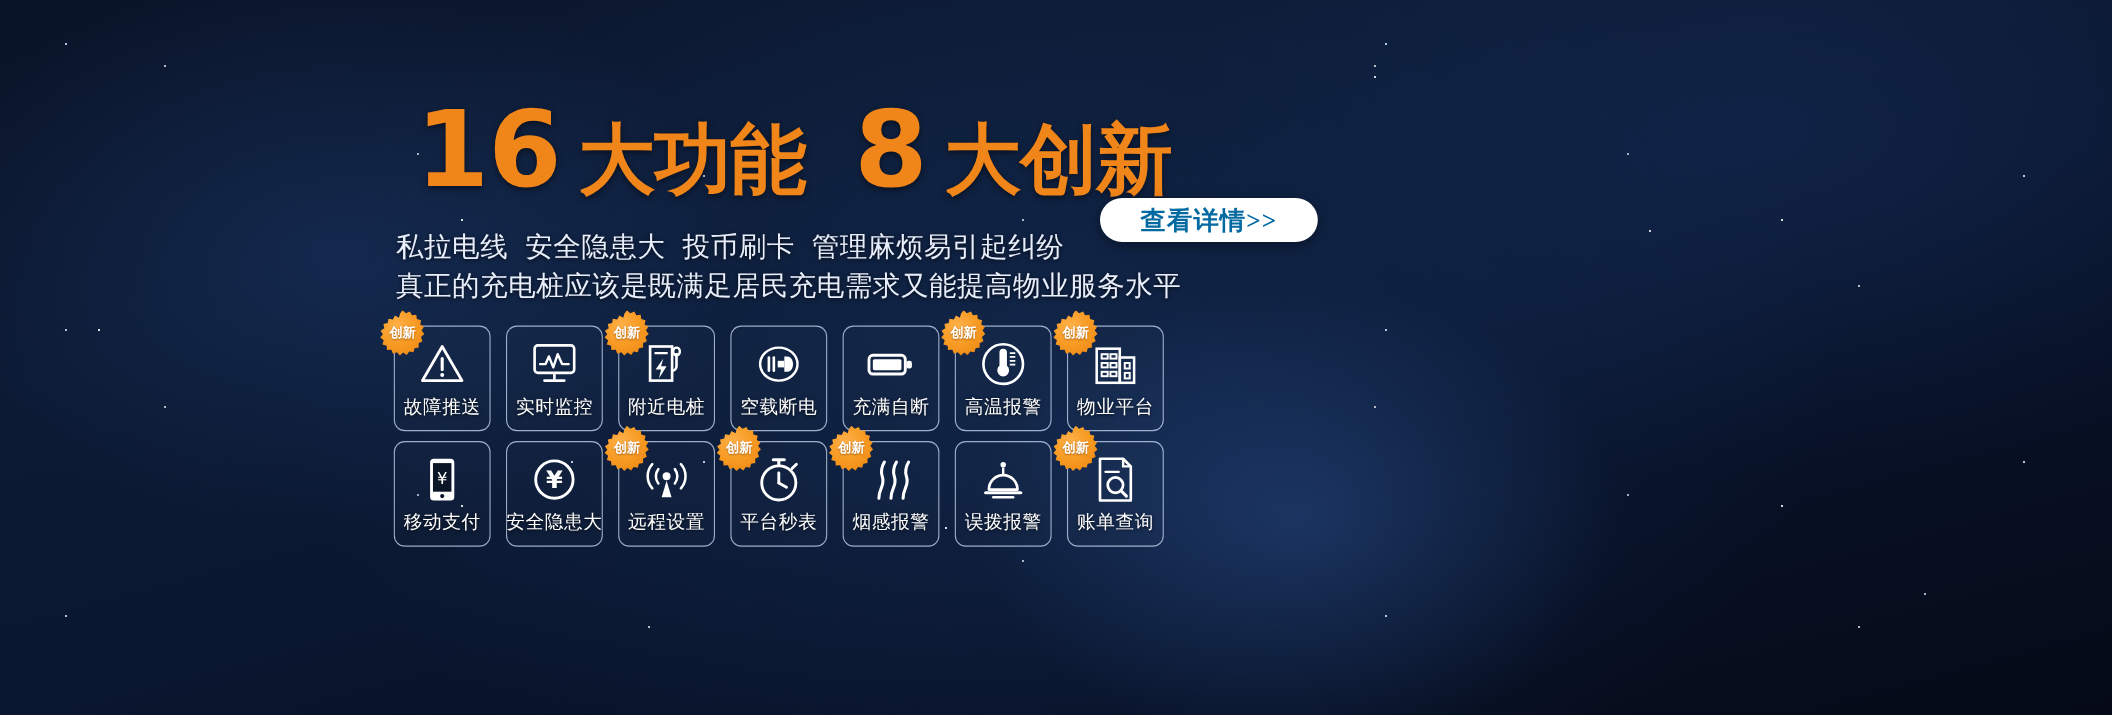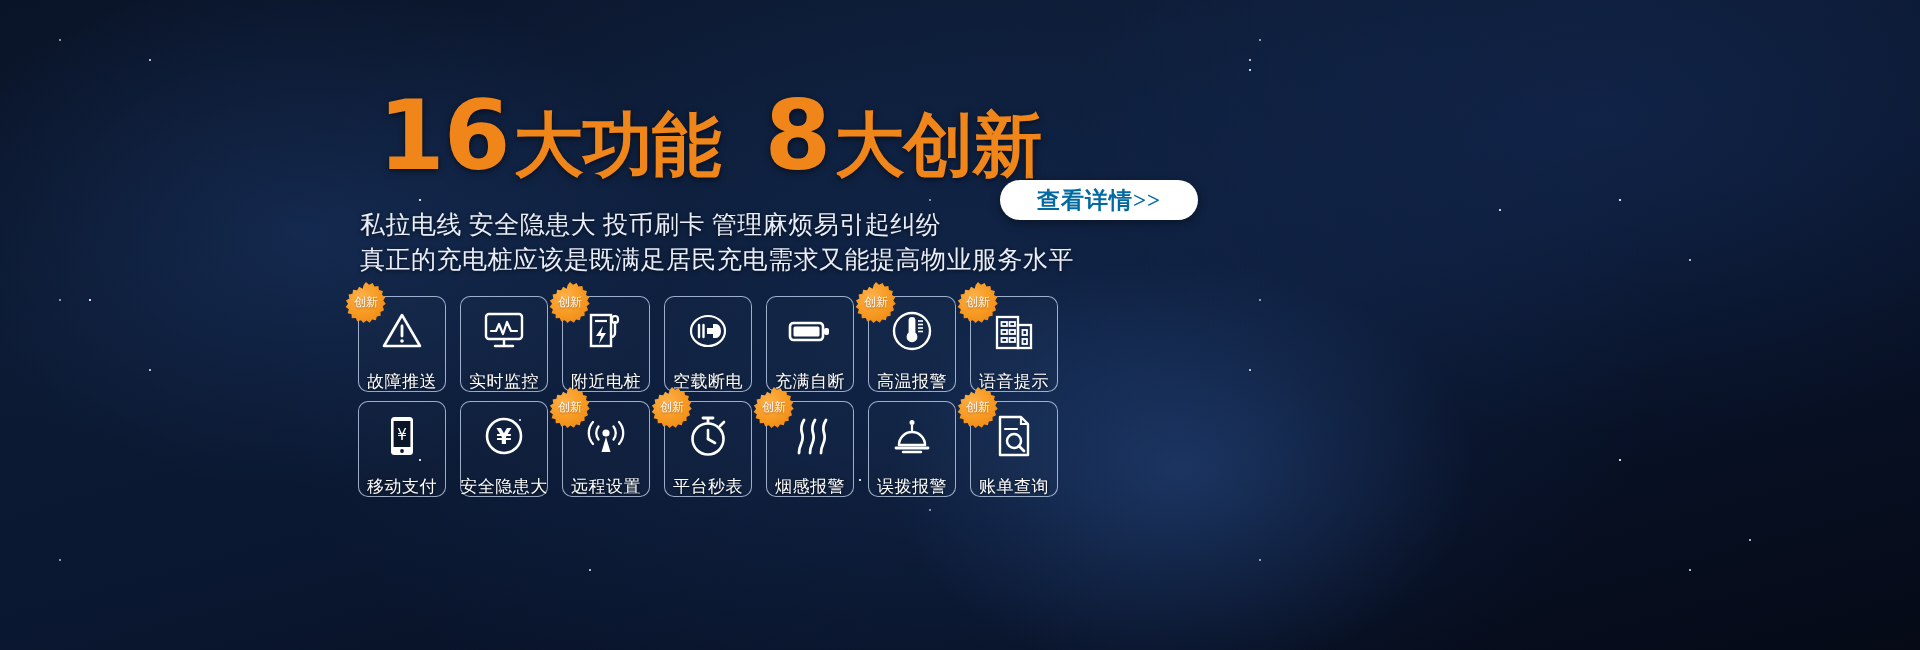--- a/index.html
+++ b/index.html
@@ -63,28 +63,29 @@
 
   .headline{
     position:absolute;left:378px;top:92px;
     display:flex;align-items:flex-end;
     font-family:"DejaVu Sans","Liberation Sans",sans-serif;
     color:#f08519;font-weight:700;letter-spacing:-1px;
     text-shadow:0 2px 6px rgba(0,0,0,.55);
     white-space:nowrap;
   }
   .hl-num{font-size:96px;line-height:.92;}
-  .hl-txt{font-size:70px;line-height:1;margin-left:4px;}
+  .hl-txt{font-size:70px;line-height:1;margin-left:16px;}
   .hl-gap{width:44px;}
 
   .subline{
     position:absolute;left:360px;
     color:#e8eefb;font-size:25px;letter-spacing:.5px;
     text-shadow:0 1px 4px rgba(0,0,0,.75);
     white-space:nowrap;
+    font-family:Liberation Mono, monospace;
   }
   .sub1{top:208px;}
   .sub2{top:243px;}
 
   .cta{
     position:absolute;left:1000px;top:180px;
     width:198px;height:40px;border-radius:22px;
     background:#ffffff;
     display:flex;align-items:center;justify-content:center;
     color:#0369a1;font-size:23px;font-weight:700;
@@ -108,29 +109,29 @@
   .tile:last-child{margin-right:0;}
   .tile-icon{
     height:56px;width:100%;
     display:flex;align-items:center;justify-content:center;
     margin-top:6px;
   }
   .tile-icon svg{display:block;}
   .tile-label{
     color:#ffffff;font-size:17px;line-height:1;
     letter-spacing:.5px;
-    margin-top:14px;
+    margin-top:2px;
     text-shadow:0 1px 3px rgba(0,0,0,.7);
     white-space:nowrap;
   }
   .badge{
     position:absolute;left:-14px;top:-15px;
     width:42px;height:42px;
     display:flex;align-items:center;justify-content:center;
-    color:#ffffff;font-size:12px;font-weight:400;
+    color:#ffffff;font-size:12px;font-weight:700;
     letter-spacing:0;
     background:radial-gradient(circle at 38% 34%,#ffb04a 0%,#f79b23 45%,#ea7f10 100%);
     text-shadow:0 1px 2px rgba(120,60,0,.6);
     filter:drop-shadow(0 2px 3px rgba(0,0,0,.45));
     clip-path:polygon(
       50% 0%,57.1% 6.5%,65.8% 2.6%,70.1% 11%,79.6% 9.8%,80.9% 19.3%,
       90.2% 21.5%,88.1% 30.8%,96.2% 35.9%,91.1% 44%,97% 51.6%,89.8% 58%,
       93% 67%,84.6% 71.3%,85% 80.5%,75.9% 82.1%,73.4% 91%,64.4% 89.3%,
       59% 96.8%,51.2% 91.8%,44% 97.9%,37.8% 90.9%,29.2% 94.3%,25.6% 85.7%,
       16.1% 86.2%,15.5% 76.7%,6.3% 74.2%,9.1% 65.1%,1.5% 59.3%,7.3% 51.9%,
@@ -260,21 +261,21 @@
               <rect x="10.5" y="11" width="5.5" height="4" fill="none" stroke="#fff" stroke-width="1.8"></rect>
               <rect x="18.5" y="11" width="5.5" height="4" fill="none" stroke="#fff" stroke-width="1.8"></rect>
               <rect x="10.5" y="19" width="5.5" height="4" fill="none" stroke="#fff" stroke-width="1.8"></rect>
               <rect x="18.5" y="19" width="5.5" height="4" fill="none" stroke="#fff" stroke-width="1.8"></rect>
               <rect x="10.5" y="27" width="5.5" height="4" fill="none" stroke="#fff" stroke-width="1.8"></rect>
               <rect x="18.5" y="27" width="5.5" height="4" fill="none" stroke="#fff" stroke-width="1.8"></rect>
               <rect x="31.5" y="19" width="4.5" height="5" fill="none" stroke="#fff" stroke-width="1.8"></rect>
               <rect x="31.5" y="28" width="4.5" height="5" fill="none" stroke="#fff" stroke-width="1.8"></rect>
             </svg>
         </div>
-        <div class="tile-label">语音提示</div>
+        <div class="tile-label">物业平台</div>
       </div>
 
 
     </div>
 
     <div class="row">
 
       <div class="tile">
         <div class="tile-icon">
           <svg width="36" height="42" viewBox="0 0 36 42">

